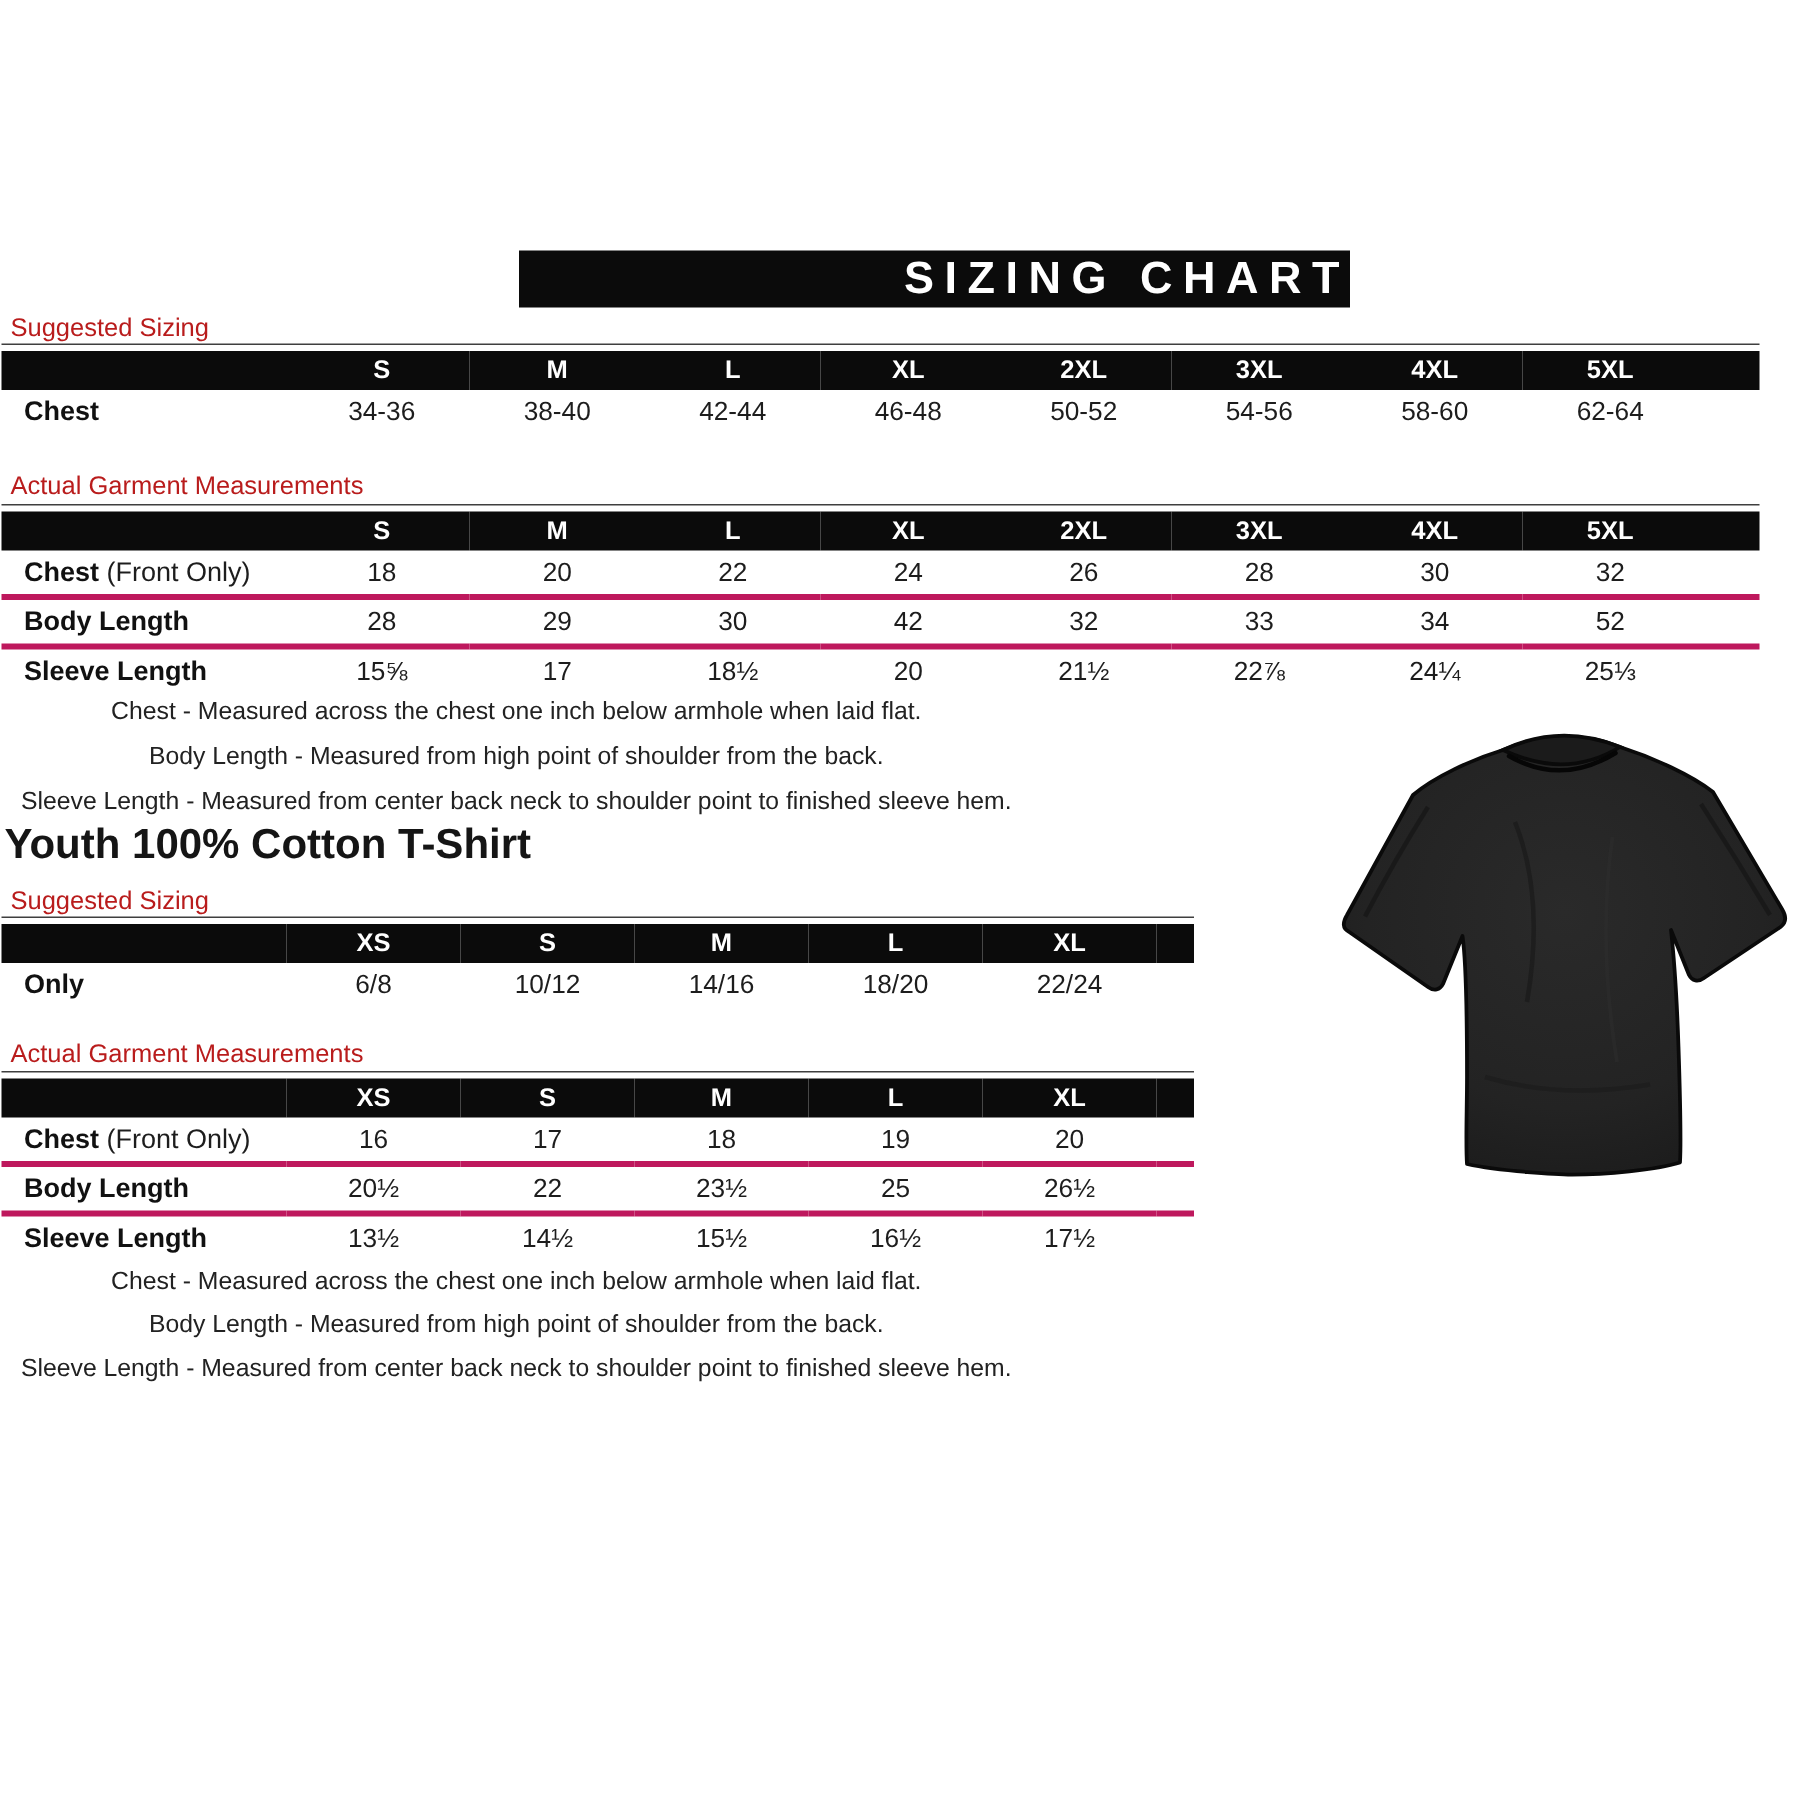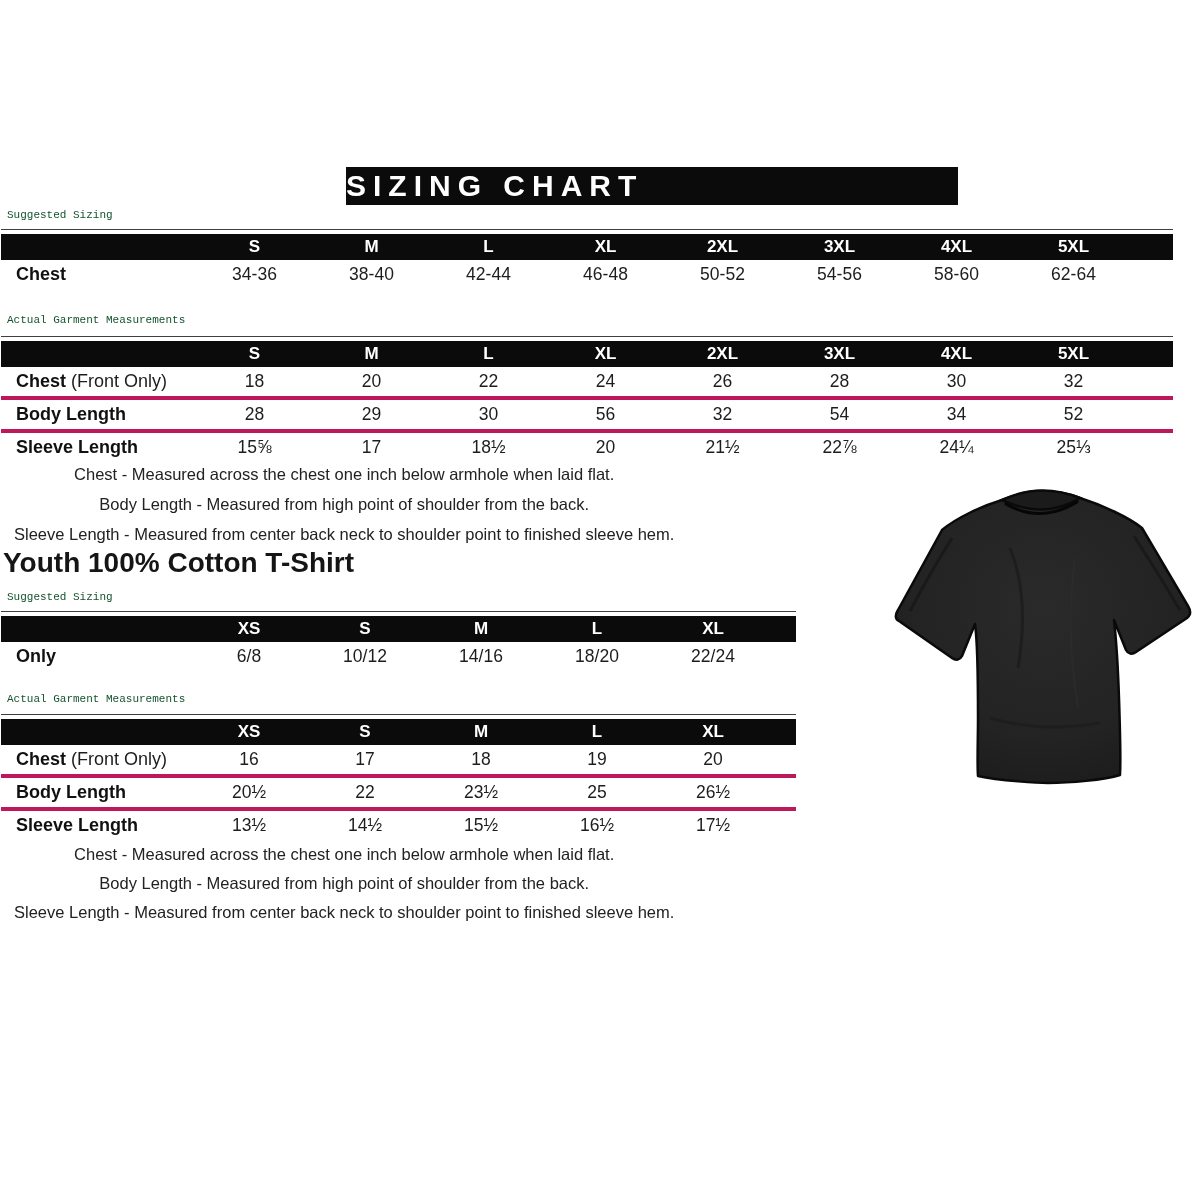--- a/index.html
+++ b/index.html
@@ -1,24 +1,24 @@
 <!DOCTYPE html>
 <html><head>
 <meta charset="utf-8">
 <style>
   html,body{margin:0;padding:0;background:#ffffff;}
   #page{position:relative;width:1200px;height:1200px;background:#ffffff;overflow:hidden;
         font-family:"Liberation Sans","DejaVu Sans",sans-serif;color:#1a1a1a;}
 
   
   .main-title{position:absolute;left:14px;top:164px;font-size:28px;font-weight:700;color:#151515;letter-spacing:.2px;}
-  .banner{position:absolute;left:346px;top:167px;width:612px;height:38px;background:#0b0b0b;
-          display:flex;align-items:center;justify-content:flex-start;}
+  .banner{position:absolute;left:346px;top:167px;width:554px;height:38px;background:#0b0b0b;
+          display:flex;align-items:center;justify-content:flex-end;}
   .banner span{color:#ffffff;font-size:30px;font-weight:700;letter-spacing:7px;}
-  .section-label{position:absolute;font-size:11px;color:#14532d;font-family:Liberation Mono, monospace;}
+  .section-label{position:absolute;font-size:17px;color:#b91c1c;}
   .youth-title{position:absolute;left:3px;top:547px;font-size:28px;font-weight:700;color:#151515;}
 
   
   .tbl-wrap{position:absolute;}
   .rule{height:1px;background:#3f3f3f;margin-bottom:4px;}
   table{border-collapse:collapse;table-layout:fixed;}
   .adult-tbl table{width:1172px;}
   .youth-tbl table{width:795px;}
   thead th{background:#0b0b0b;color:#ffffff;font-weight:700;font-size:17px;height:26px;padding:0;text-align:center;}
   tbody td{font-size:17.5px;text-align:center;height:29px;padding:0;color:#1d1d1d;}
@@ -133,23 +133,23 @@
             <td>28</td>
             <td>30</td>
             <td>32</td>
             <td></td>
           </tr>
           <tr>
             <td class="row-label"><span class="lbl">Body Length</span><span class="sfx"></span></td>
             <td>28</td>
             <td>29</td>
             <td>30</td>
-            <td>56</td>
+            <td>42</td>
             <td>32</td>
-            <td>54</td>
+            <td>33</td>
             <td>34</td>
             <td>52</td>
             <td></td>
           </tr>
           <tr>
             <td class="row-label"><span class="lbl">Sleeve Length</span><span class="sfx"></span></td>
             <td>15⅝</td>
             <td>17</td>
             <td>18½</td>
             <td>20</td>

